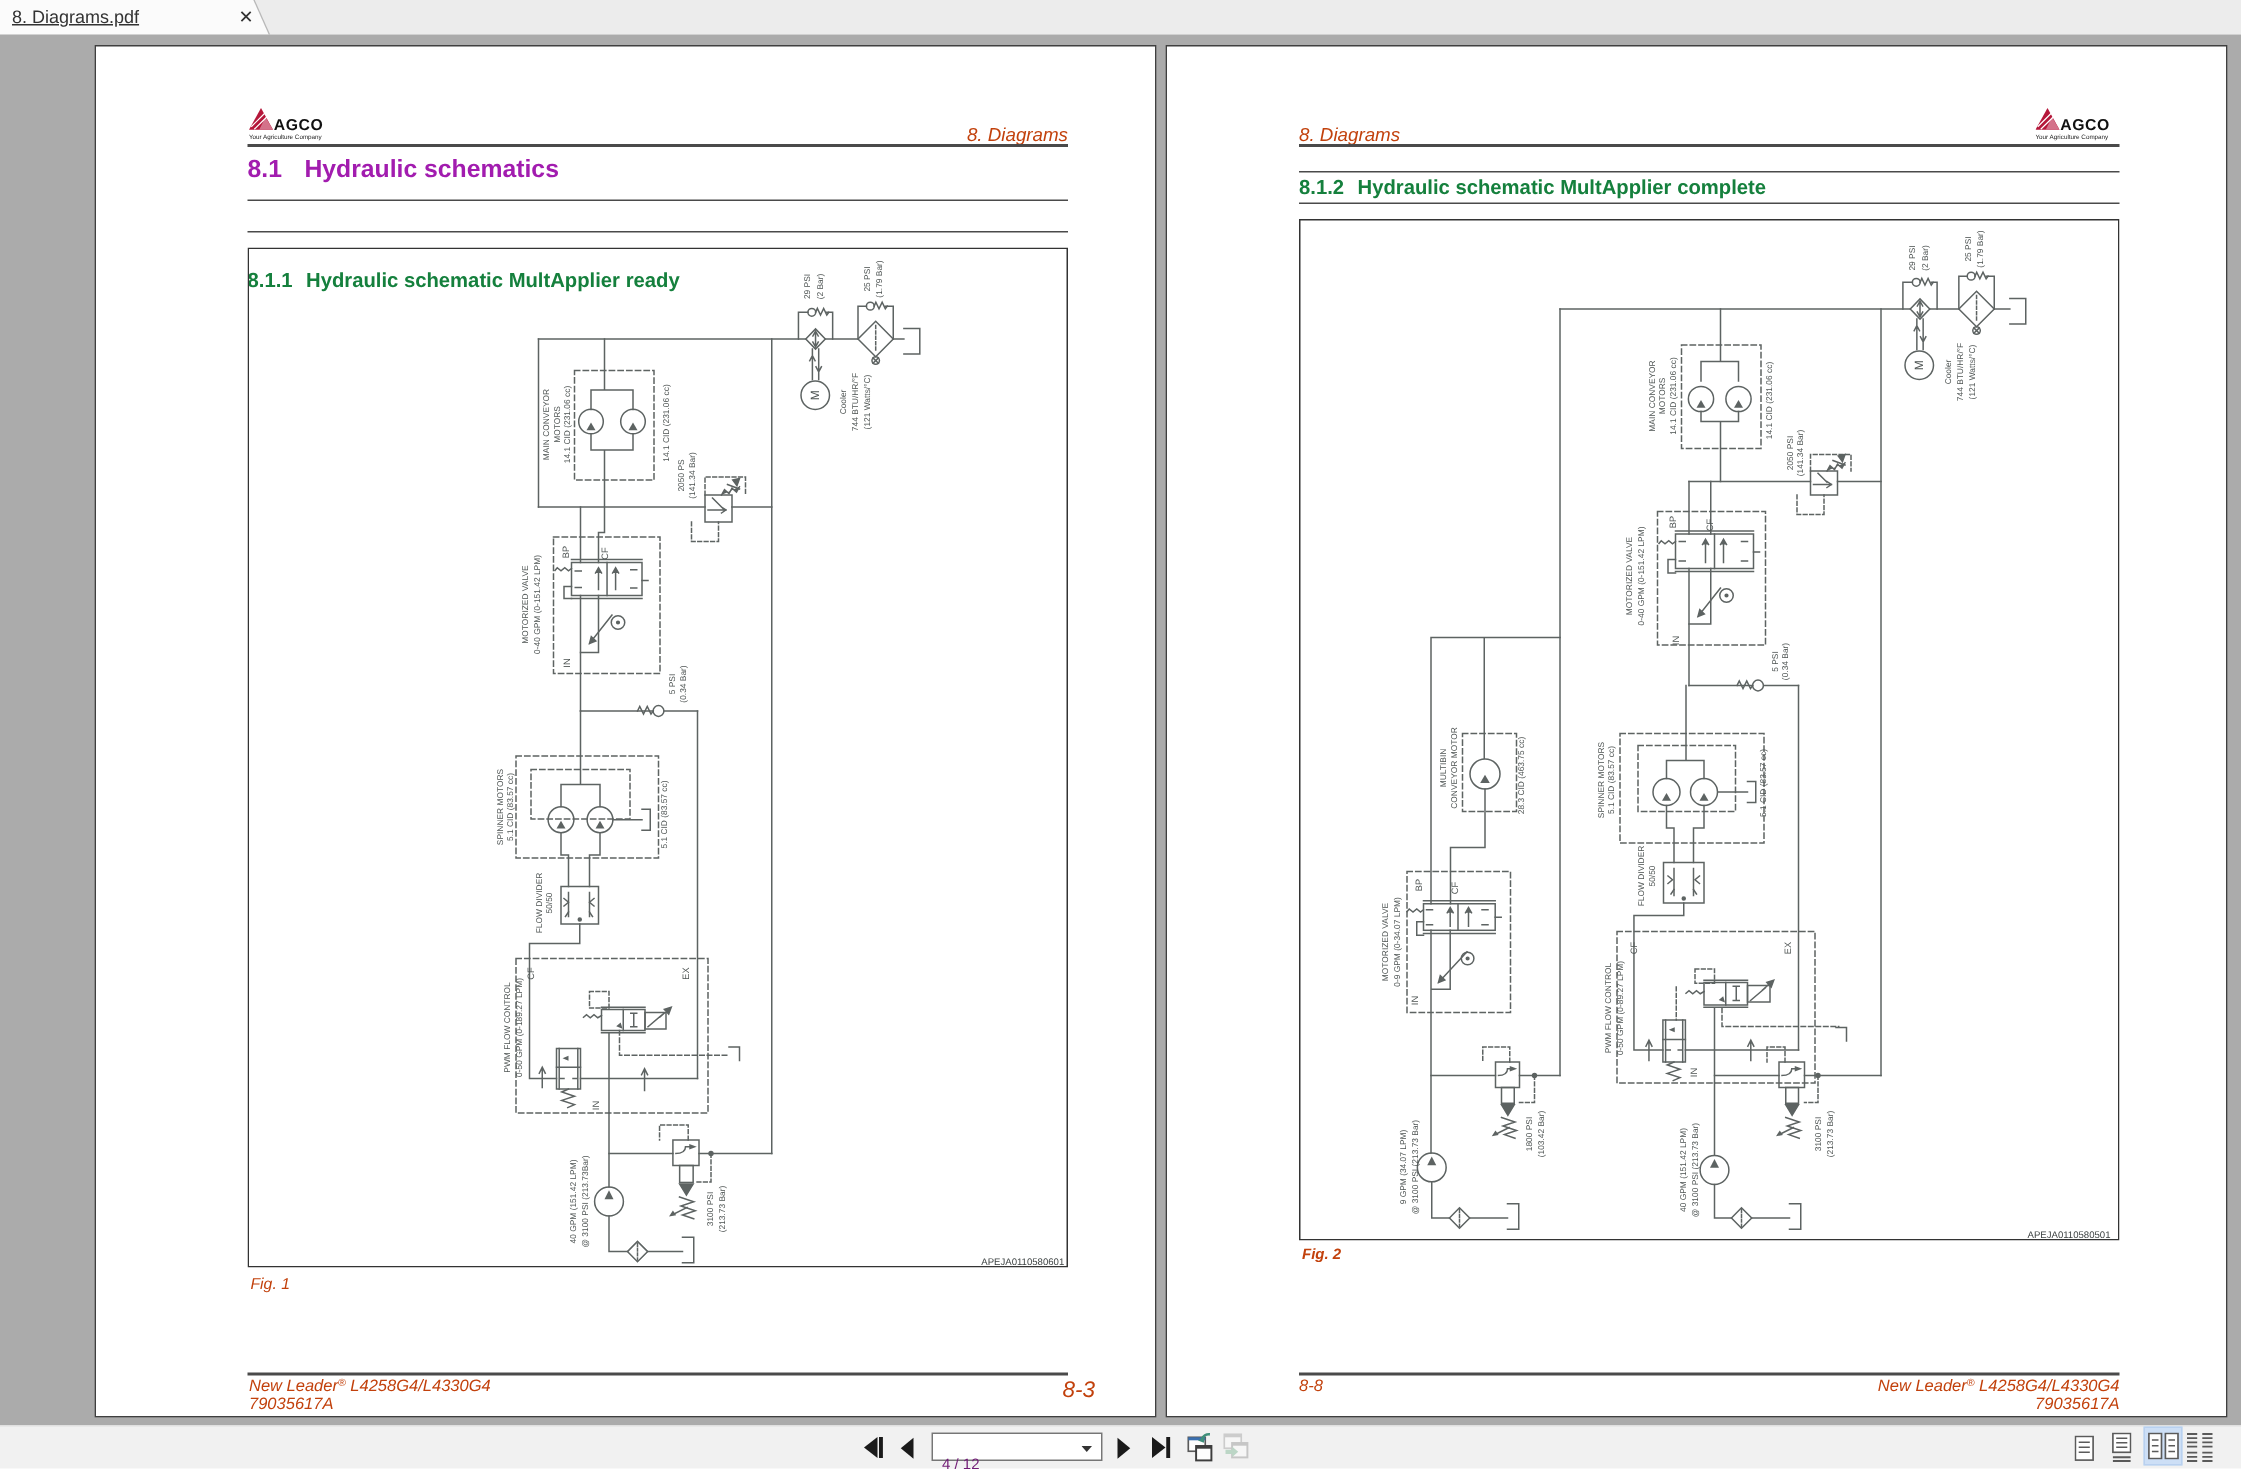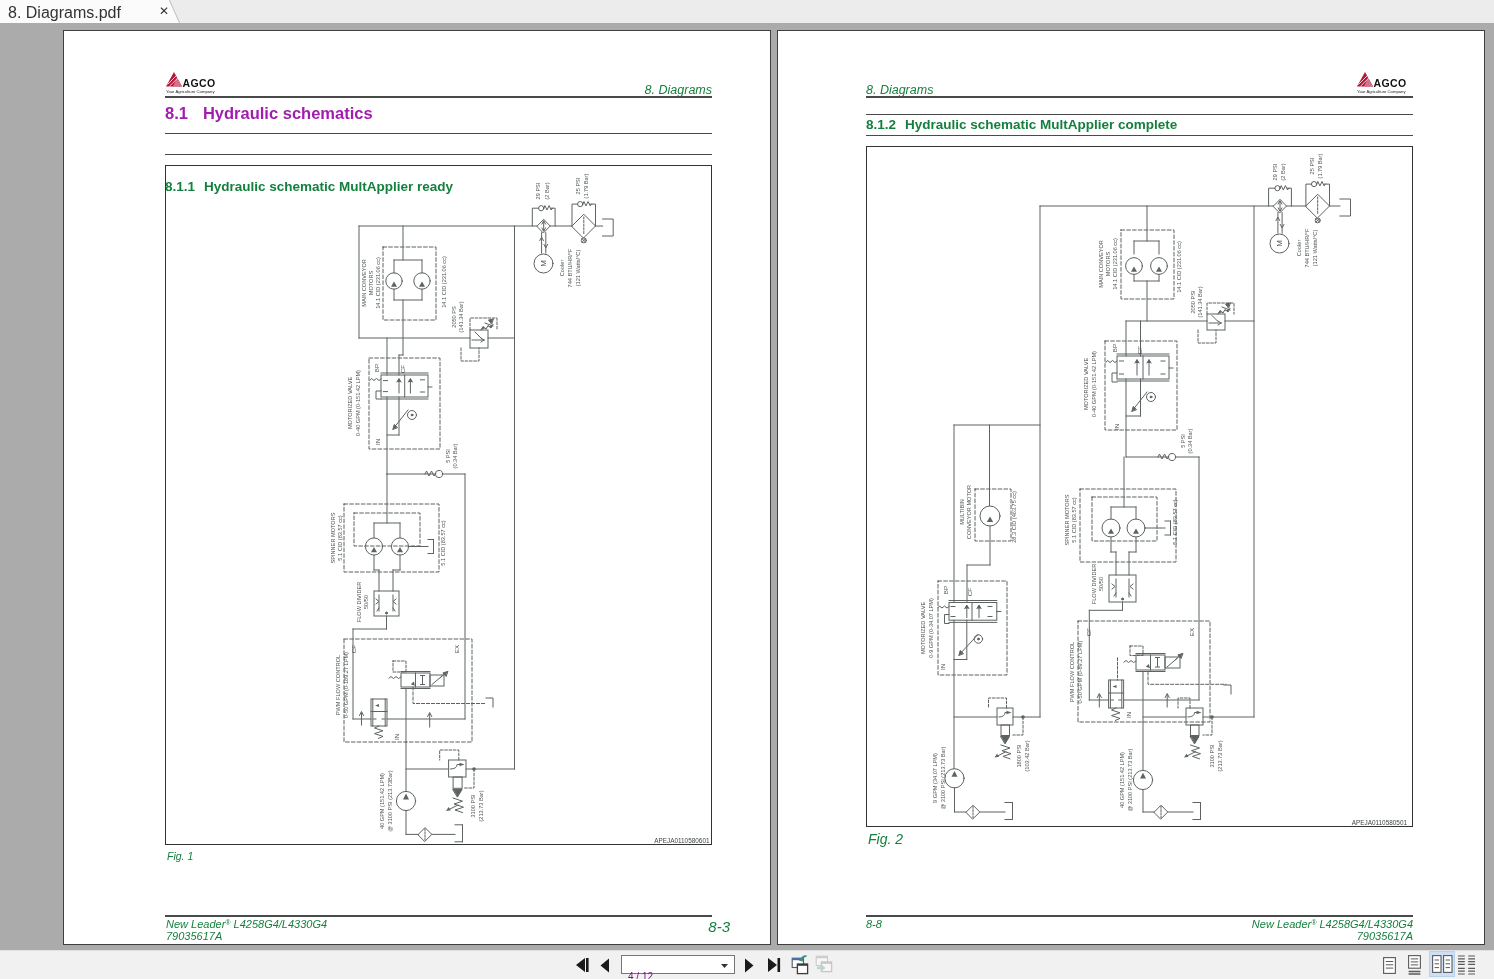--- a/index.html
+++ b/index.html
@@ -1,31 +1,31 @@
 <!DOCTYPE html>
 <html><head>
 <meta charset="utf-8">
 <style>
 html,body{margin:0;padding:0;width:1494px;height:979px;overflow:hidden;
 font-family:"Liberation Sans",sans-serif;}
 .abs{position:absolute;}
 #tabbar{position:absolute;left:0;top:0;width:1494px;height:23px;background:#ececec;}
 #tab{position:absolute;left:0;top:0;width:170px;height:23px;background:#fbfbfb;}
 #tabslant{position:absolute;left:148px;top:0;width:26px;height:23px;background:#fbfbfb;transform:skewX(24deg);border-right:1px solid #b9b9b9;}
-#tabtitle{position:absolute;left:8px;top:4px;font-size:16px;color:#333;}
+#tabtitle{position:absolute;left:8px;top:4px;font-size:12px;color:#333;text-decoration:underline;}
 #tabx{position:absolute;left:159px;top:4px;font-size:12px;color:#333;}
 #docarea{position:absolute;left:0;top:23px;width:1494px;height:927px;background:#ababab;}
 .page{position:absolute;background:#fff;border:1px solid #3f3f3f;}
 #page1{left:63px;top:7px;width:706px;height:913px;}
 #page2{left:777px;top:7px;width:706px;height:913px;}
 #toolbar{position:absolute;left:0;top:950px;width:1494px;height:29px;background:#f1f1f1;border-top:1px solid #e0e0e0;box-sizing:border-box;}
 .rule{position:absolute;background:#4a4a4a;}
 .h1{position:absolute;font-weight:bold;font-size:16.5px;color:#a21caf;}
 .h2{position:absolute;font-weight:bold;font-size:13.5px;color:#15803d;}
-.it{position:absolute;font-style:italic;color:#15803d;}
+.it{position:absolute;font-style:italic;color:#c2410c;}
 #pagebox{position:absolute;left:621px;top:955px;width:114px;height:19px;background:#fff;border:1px solid #767676;box-sizing:border-box;}
 #pagenum{position:absolute;left:6px;top:2px;font-size:10px;color:#701a75;margin-top:13px;}
 </style>
 </head>
 <body>
 
 <div id="tabbar">
 
 <div id="tab"></div>
 <div id="tabslant"></div>
@@ -494,21 +494,21 @@
 <text transform="translate(442.5,102) rotate(-90)">744 BTU/HR/°F</text>
 <text transform="translate(450.5,102) rotate(-90)">(121 Watts/°C)</text>
 <text transform="translate(410.5,26) rotate(-90)">29 PSI</text>
 <text transform="translate(419,26) rotate(-90)">(2 Bar)</text>
 <text transform="translate(448,20) rotate(-90)">25 PSI</text>
 <text transform="translate(456,20) rotate(-90)">(1.79 Bar)</text>
 <text x="541" y="679" text-anchor="end" font-size="6.4" fill="#3f4444">APEJA0110580501</text>
 </g>
 </svg>
 
-<div class="it" style="left:868px;top:831px;font-size:14px;font-weight:normal;">Fig. 2</div>
+<div class="it" style="left:868px;top:831px;font-size:10px;font-weight:bold;">Fig. 2</div>
 
 <div class="rule" style="left:866px;top:915px;width:547px;height:2px;"></div>
 <div class="it" style="left:866px;top:918px;font-size:11px;">8-8</div>
 <div class="it" style="right:81px;top:918px;font-size:11px;">New Leader<span style="font-size:7px;vertical-align:3px;">®</span> L4258G4/L4330G4</div>
 <div class="it" style="right:81px;top:930px;font-size:11px;">79035617A</div>
 
 <div id="toolbar"></div>
 
 <svg class="abs" style="left:575px;top:957px" width="14" height="16" viewBox="0 0 14 16">
 <polygon points="10,1 10,15 1,8" fill="#1a1a1a"></polygon>

